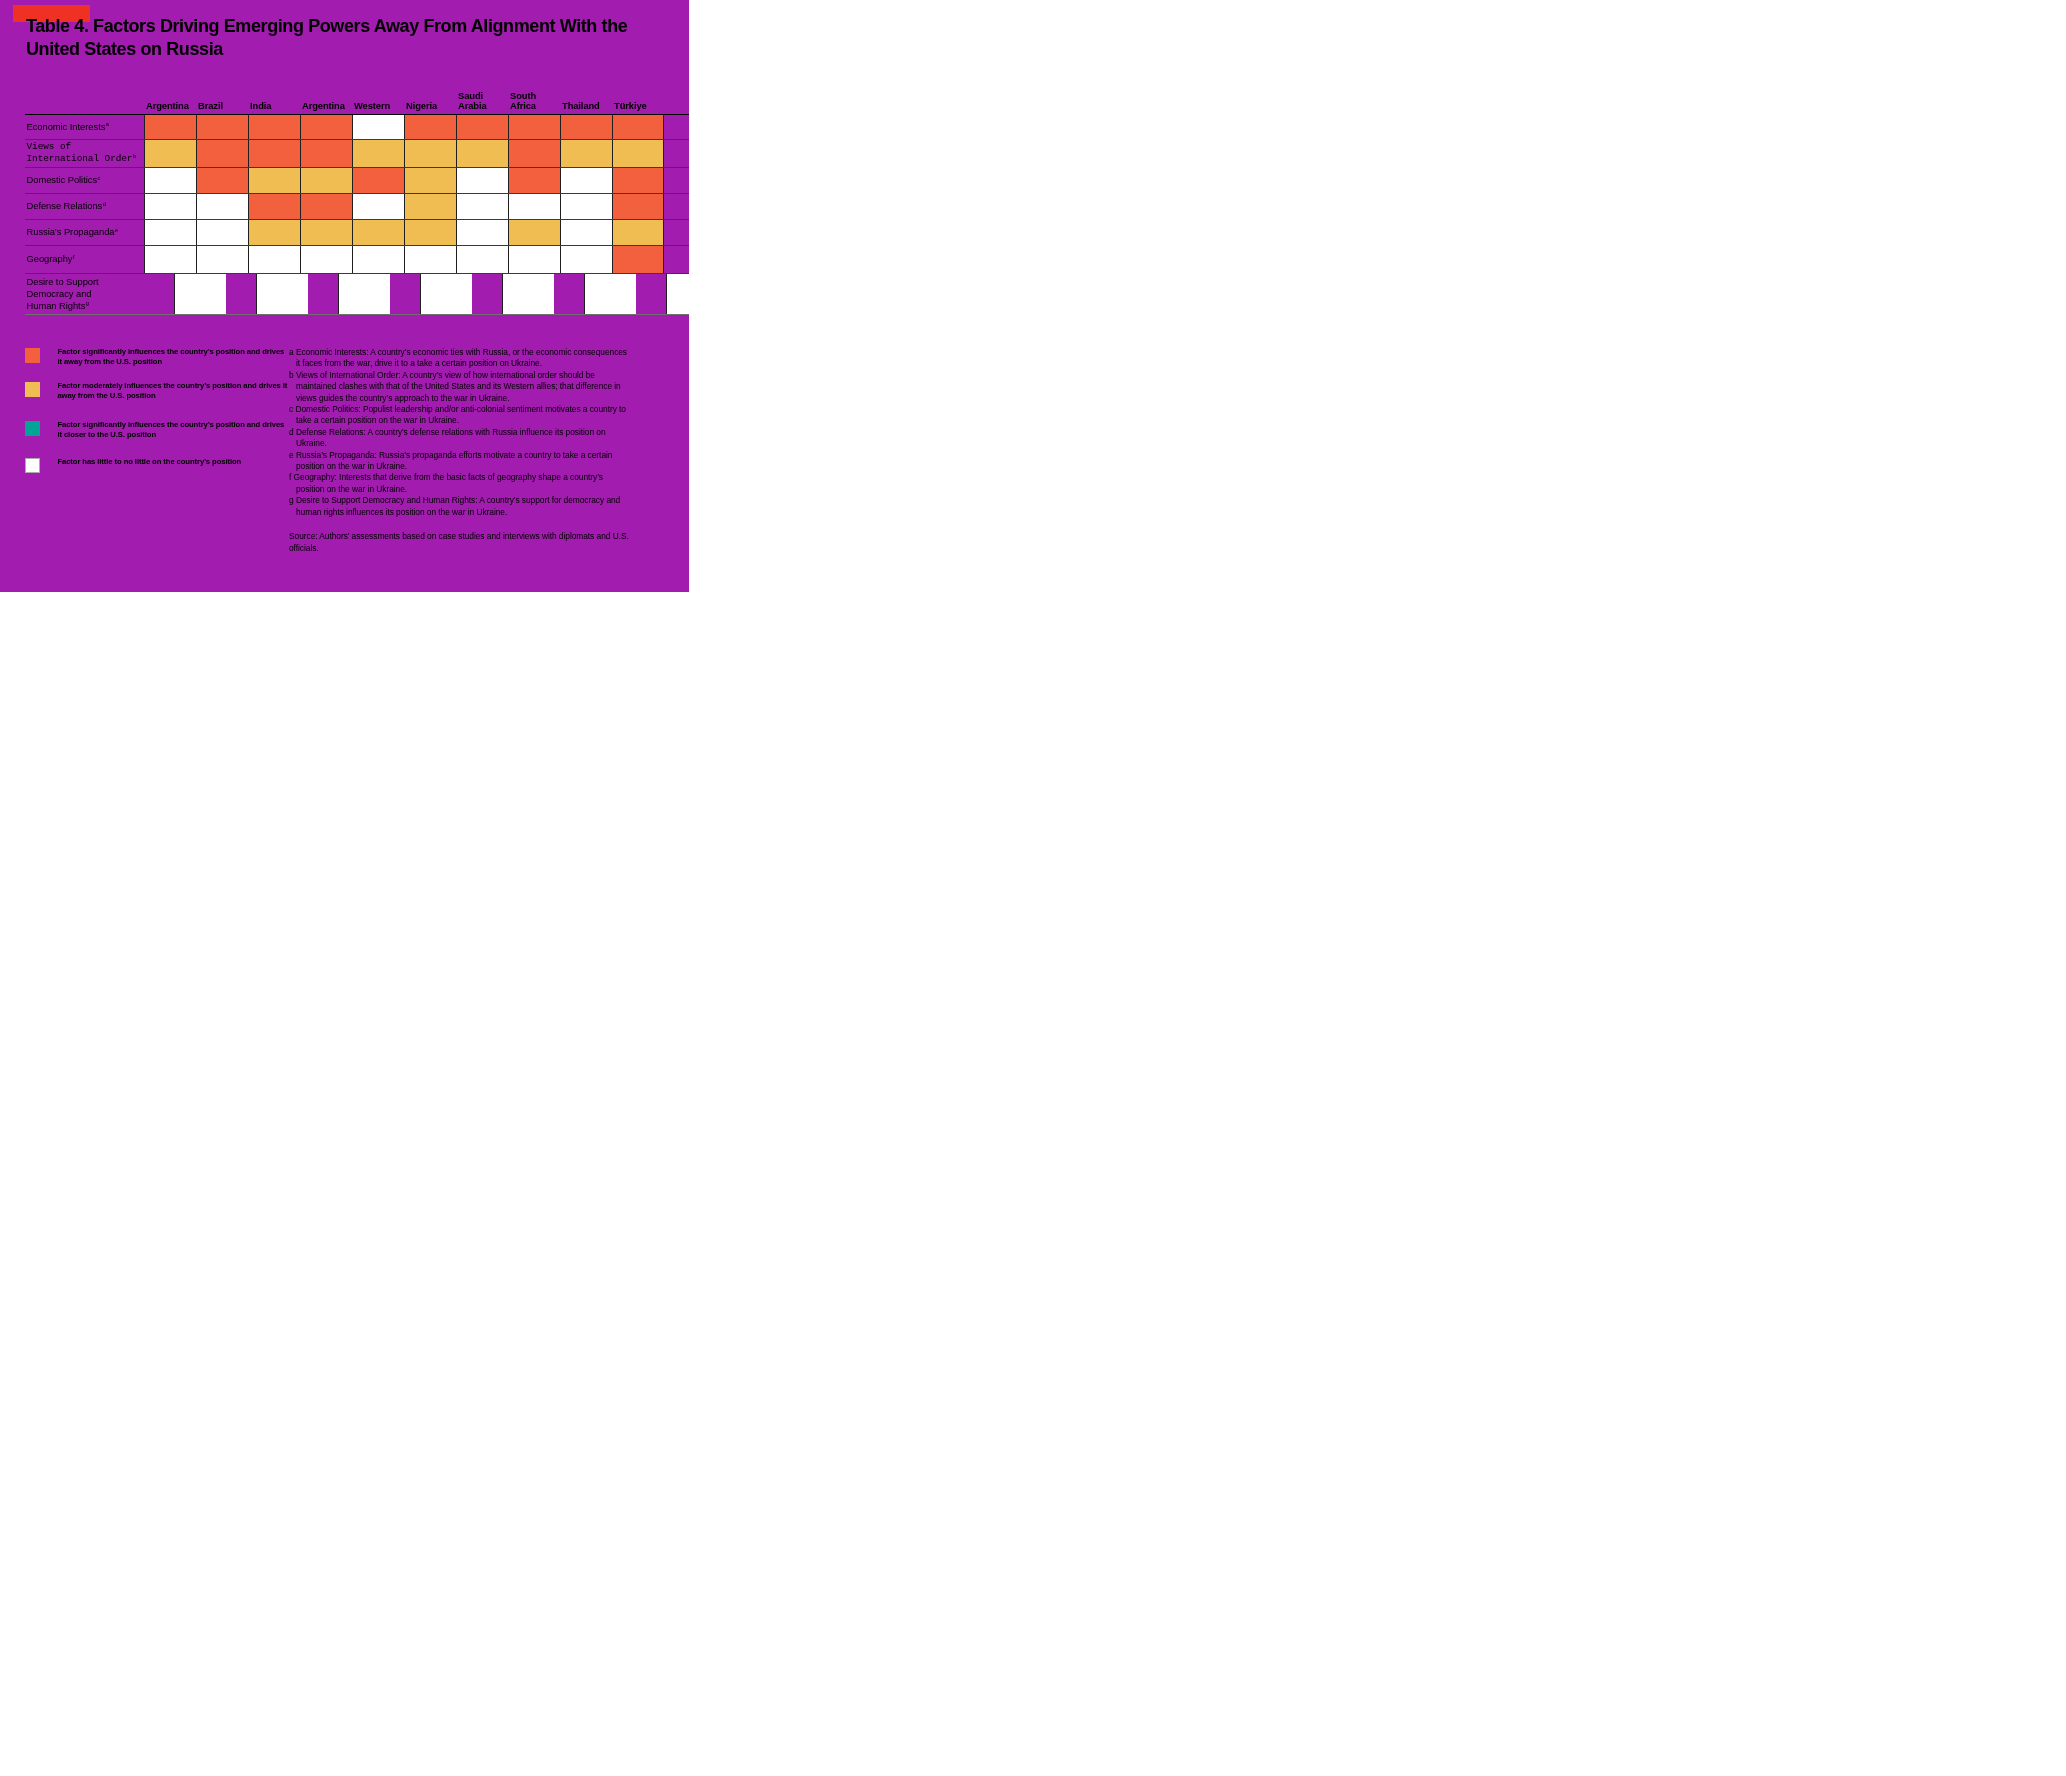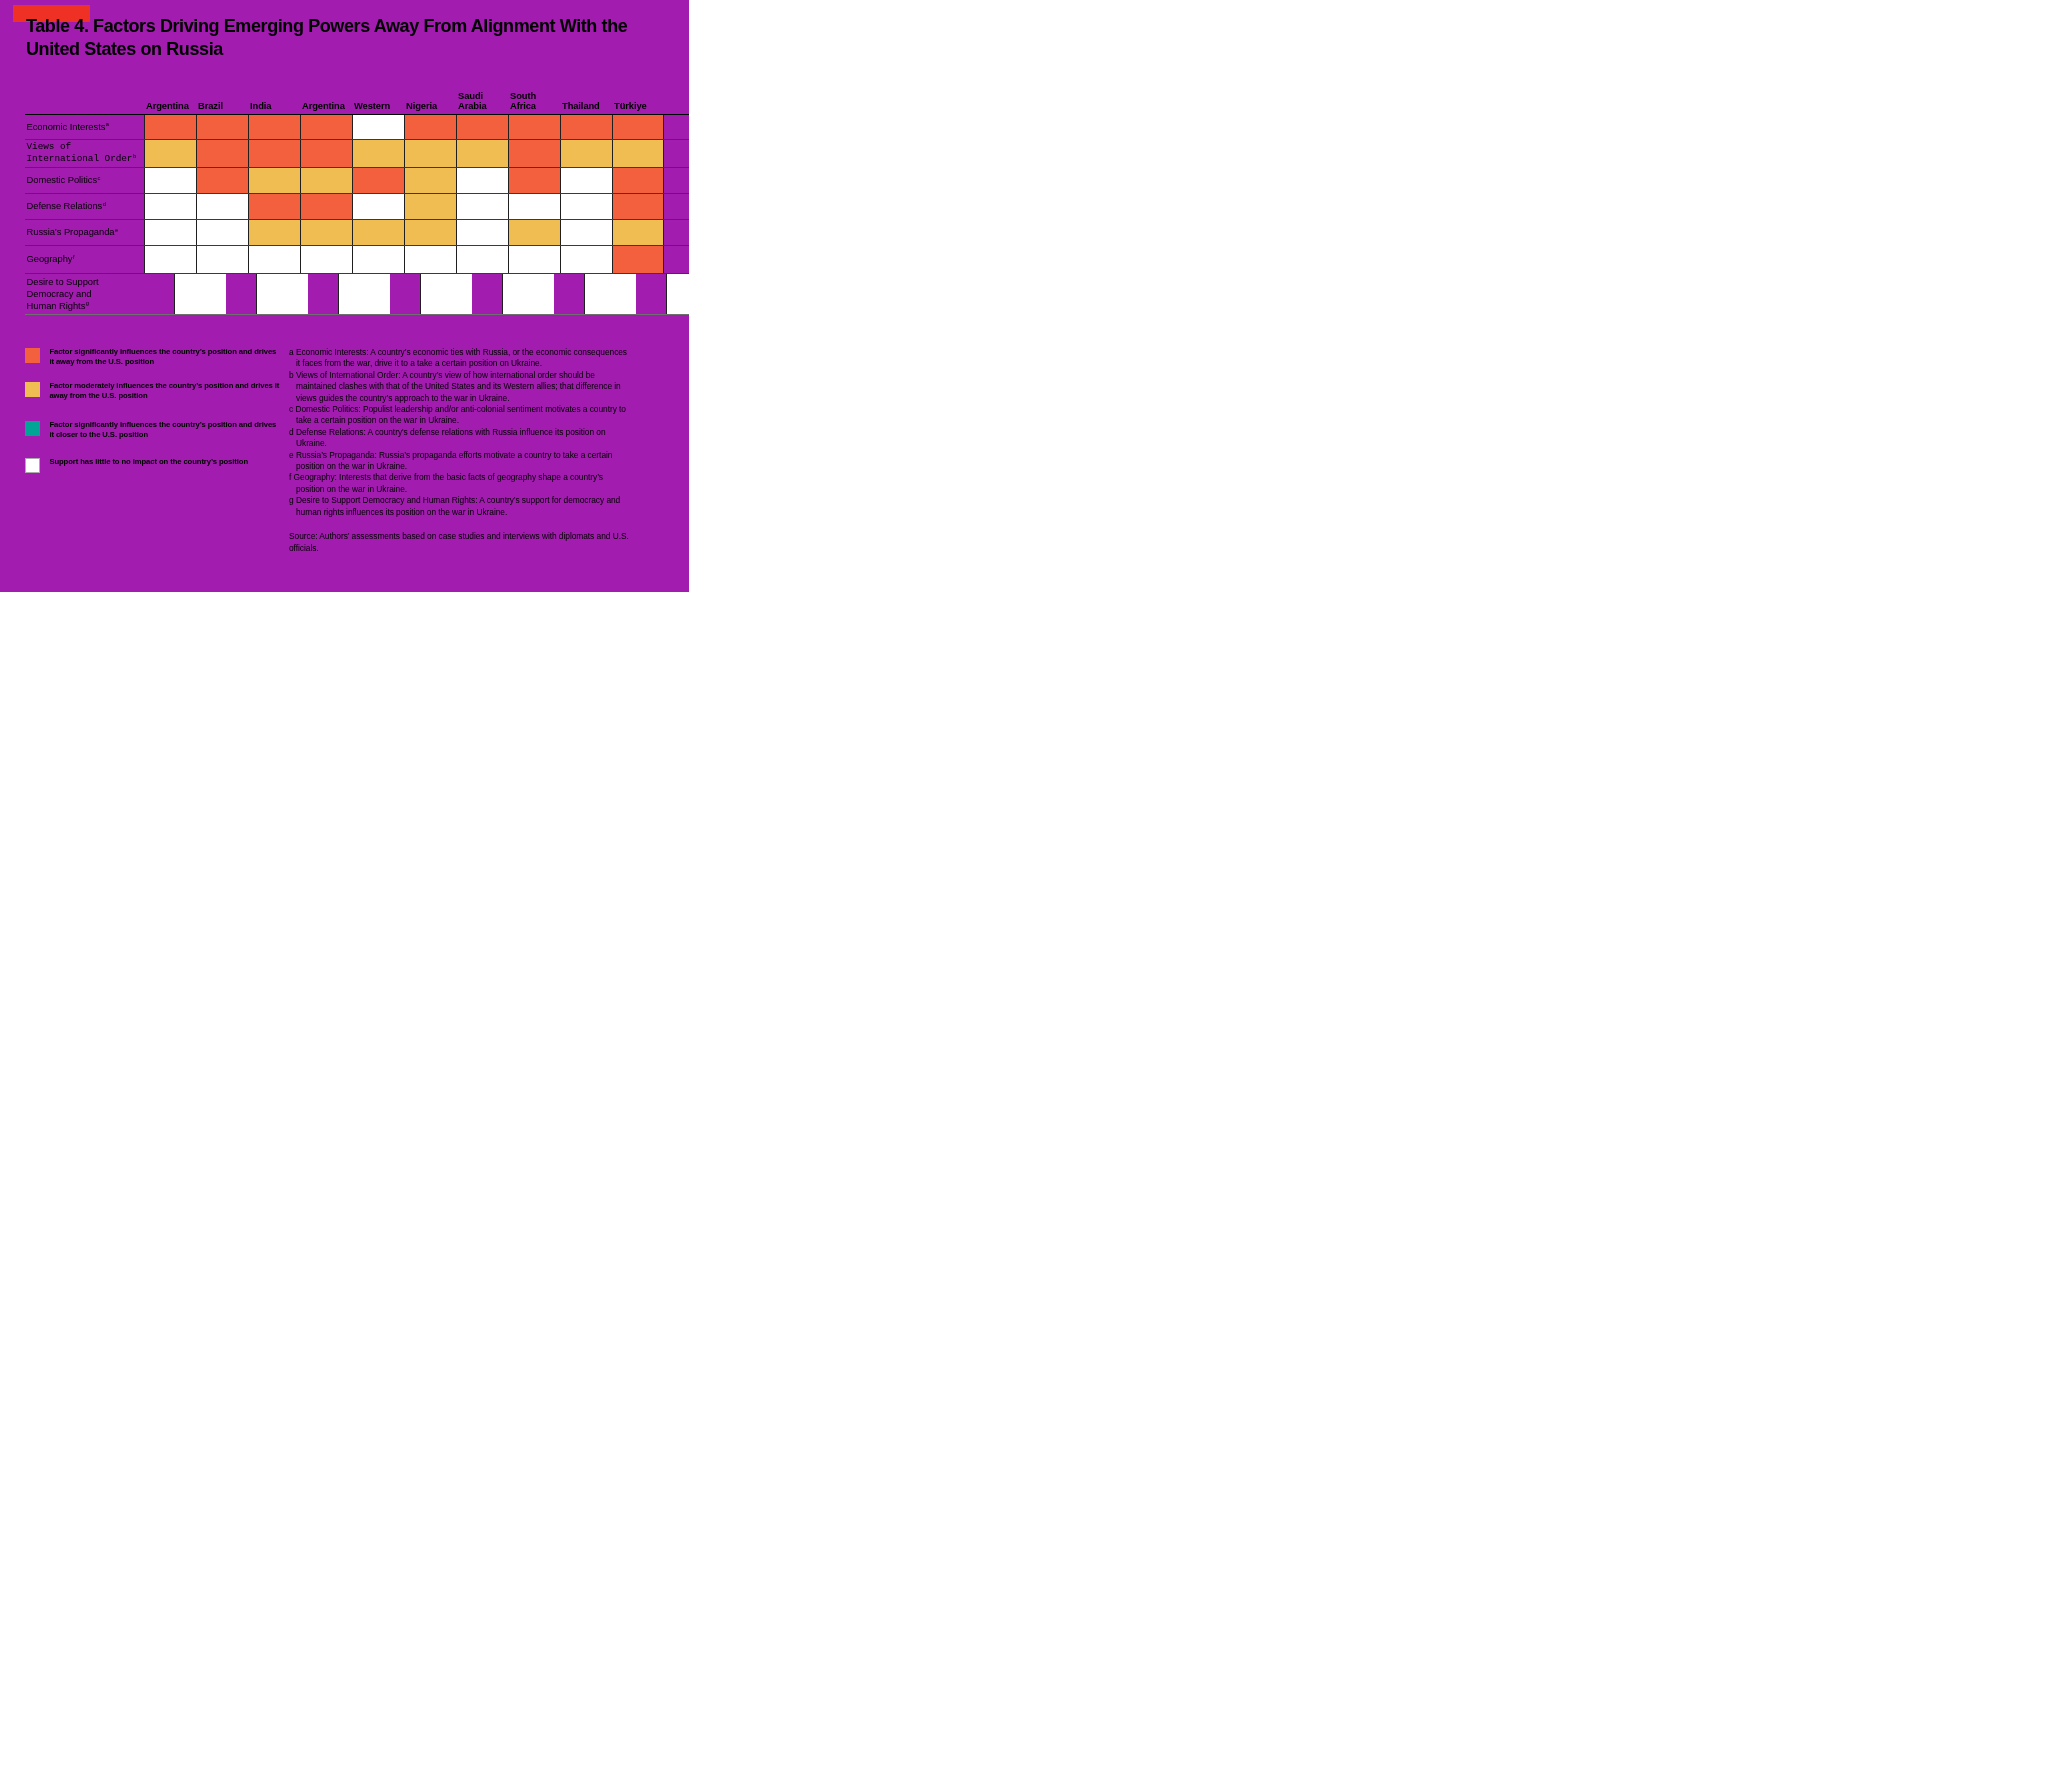--- a/index.html
+++ b/index.html
@@ -25,21 +25,21 @@
        justify-content:center;padding-left:1.5px;font-size:9.4px;line-height:12px;letter-spacing:-0.05px;}
   .cell{width:52px;flex:0 0 52px;box-sizing:border-box;border-left:0.5px solid #1f1f1f;}
   .cell.rightmost{border-right:0.5px solid #1f1f1f;}
   .sup{font-size:5.7px;position:relative;top:-3.5px;margin-left:0.5px;}
 
   
   .legend{position:absolute;left:25px;top:347px;width:263px;}
   .lg-item{display:flex;align-items:flex-start;}
   .lg-swatch{width:15.4px;height:15.4px;flex:0 0 15.4px;margin-right:9px;margin-top:1px;box-sizing:border-box;}
   .lg-swatch.none{border:1px solid #ababab;background:#fff;}
-  .lg-text{font-weight:700;font-size:7.7px;line-height:10.4px;width:233px;letter-spacing:-0.1px;}
+  .lg-text{font-weight:700;font-size:7.7px;line-height:10.4px;width:233px;letter-spacing:-0.1px;margin-left:8px;}
 
   
   .footnotes{position:absolute;left:289px;top:347px;width:342px;font-size:8.4px;line-height:11.4px;letter-spacing:-0.05px;}
   .fn{padding-left:7px;text-indent:-7px;}
   .source{margin-top:13px;}
 </style>
 </head>
 <body>
 
 <div class="page">
@@ -183,21 +183,21 @@
       <div class="lg-item" style="margin-bottom: 18px;">
         <div class="lg-swatch" style="background: rgb(239, 189, 82);"></div>
         <div class="lg-text">Factor moderately influences the country’s position and drives it away from the U.S. position</div>
       </div>
       <div class="lg-item" style="margin-bottom: 16.4px;">
         <div class="lg-swatch" style="background: rgb(0, 165, 150);"></div>
         <div class="lg-text">Factor significantly influences the country’s position and drives it closer to the U.S. position</div>
       </div>
       <div class="lg-item" style="margin-bottom: 0px;">
         <div class="lg-swatch none"></div>
-        <div class="lg-text">Support has little to no impact on the country’s position</div>
+        <div class="lg-text">Factor has little to no little on the country’s position</div>
       </div>
     </div>
 
   <div class="footnotes" id="footnotes">
     <div class="fn"><span class="fn-letter">a</span><span class="fn-text"> Economic Interests: A country’s economic ties with Russia, or the economic consequences it faces from the war, drive it to a take a certain position on Ukraine.</span></div>
       <div class="fn"><span class="fn-letter">b</span><span class="fn-text"> Views of International Order: A country’s view of how international order should be maintained clashes with that of the United States and its Western allies; that difference in views guides the country’s approach to the war in Ukraine.</span></div>
       <div class="fn"><span class="fn-letter">c</span><span class="fn-text"> Domestic Politics: Populist leadership and/or anti-colonial sentiment motivates a country to take a certain position on the war in Ukraine.</span></div>
       <div class="fn"><span class="fn-letter">d</span><span class="fn-text"> Defense Relations: A country's defense relations with Russia influence its position on Ukraine.</span></div>
       <div class="fn"><span class="fn-letter">e</span><span class="fn-text"> Russia’s Propaganda: Russia’s propaganda efforts motivate a country to take a certain position on the war in Ukraine.</span></div>
       <div class="fn"><span class="fn-letter">f</span><span class="fn-text"> Geography: Interests that derive from the basic facts of geography shape a country’s position on the war in Ukraine.</span></div>

